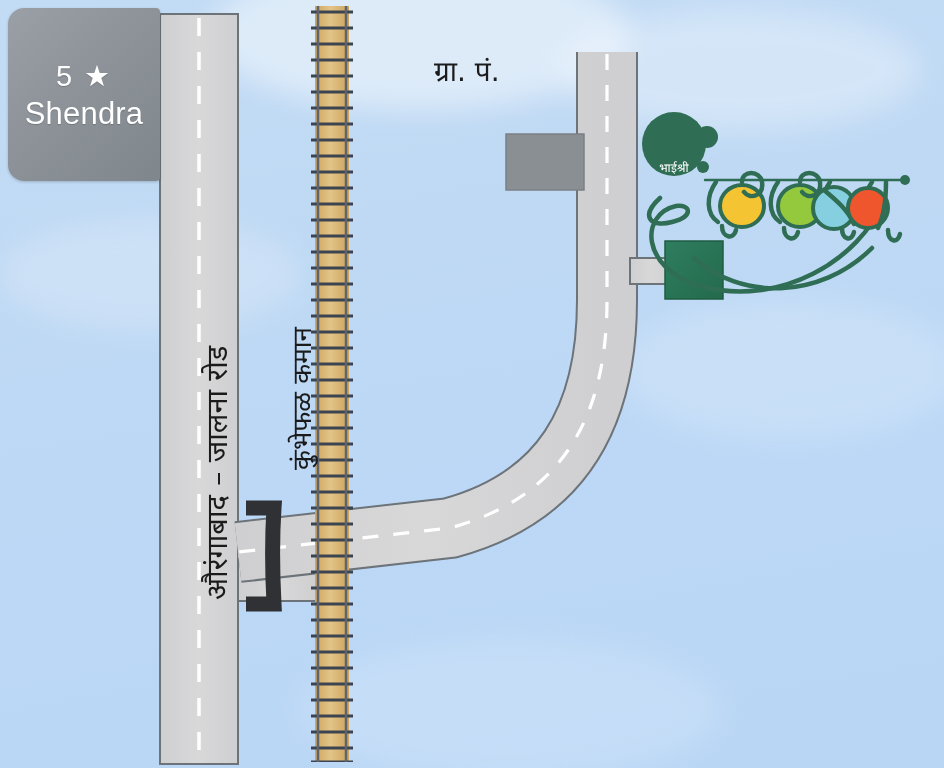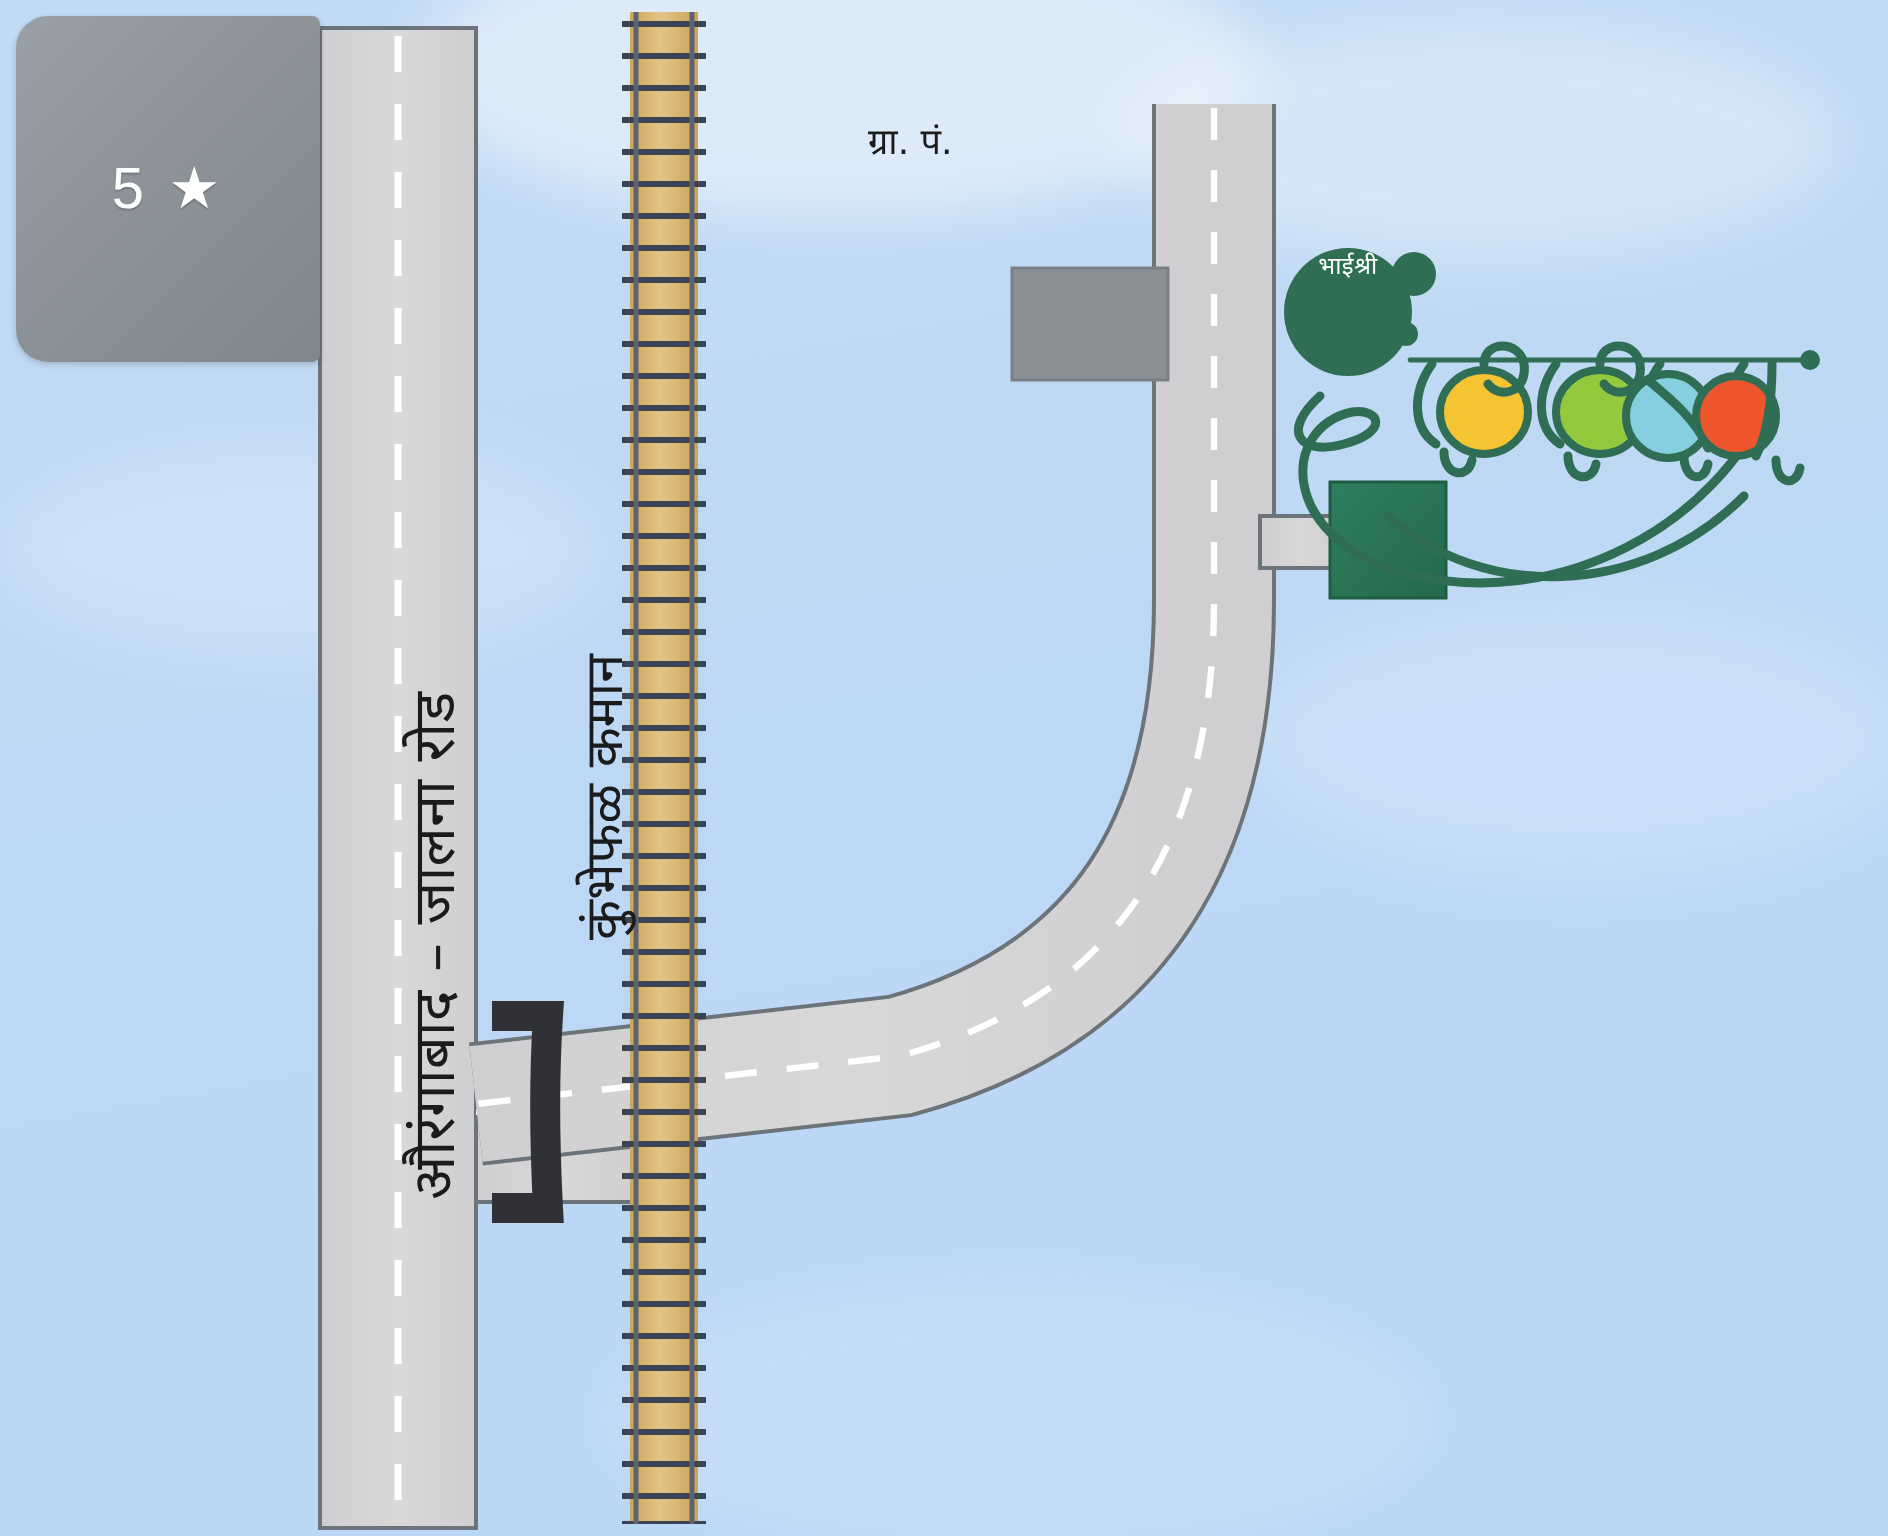--- a/index.html
+++ b/index.html
@@ -64,21 +64,21 @@
   
   .dev {
     position: absolute;
     color: #1b1b1b;
     font-family: "DejaVu Sans", sans-serif;
     white-space: nowrap;
   }
   #office-label {
     left: 434px;
     top: 52px;
-    font-size: 18px;
+    font-size: 28px;
     line-height: 40px;
     text-align: left;
   }
   #road-name-main {
     left: 0; top: 0;
     font-size: 29px;
     transform-origin: left top;
     transform: translate(196px, 600px) rotate(-90deg);
   }
   #arch-name {
@@ -91,26 +91,26 @@
   
   #logo {
     position: absolute;
     left: 628px;
     top: 112px;
     width: 300px;
     height: 130px;
   }
   #logo .brandmark {
     position: absolute;
-    left: 14px; top: 12px;
+    left: 14px; top: 0;
     width: 64px; height: 64px;
     border-radius: 50%;
     background: #2f6e54;
     display: flex;
-    align-items: flex-start;
+    align-items: flex-end;
     justify-content: center;
   }
   #logo .brandmark span {
     color: #ffffff;
     font-family: "DejaVu Sans", sans-serif;
     font-size: 12px;
     letter-spacing: .2px;
   }
 </style>
 </head>
@@ -262,20 +262,21 @@
 
       <path d="M872 182 C862 196 862 214 874 222"></path>
       <ellipse cx="868" cy="208" rx="20" ry="20" fill="#f0562d" stroke="#2f6e54" stroke-width="4"></ellipse>
       <path d="M886 182 C886 200 884 216 878 228"></path>
       <path d="M888 230 C888 242 898 244 900 234"></path>
     </g>
   </svg>
 
   <div class="label-box">
     <div class="ln first">5 ★</div>
+    <div class="ln">Shendra</div>
   </div>
 
   <div class="dev" id="office-label">
     <div>ग्रा. पं.</div>
   </div>
 
   <div class="dev" id="road-name-main">औरंगाबाद – जालना रोड</div>
 
   <div class="dev" id="arch-name">कुंभेफळ कमान</div>
 

